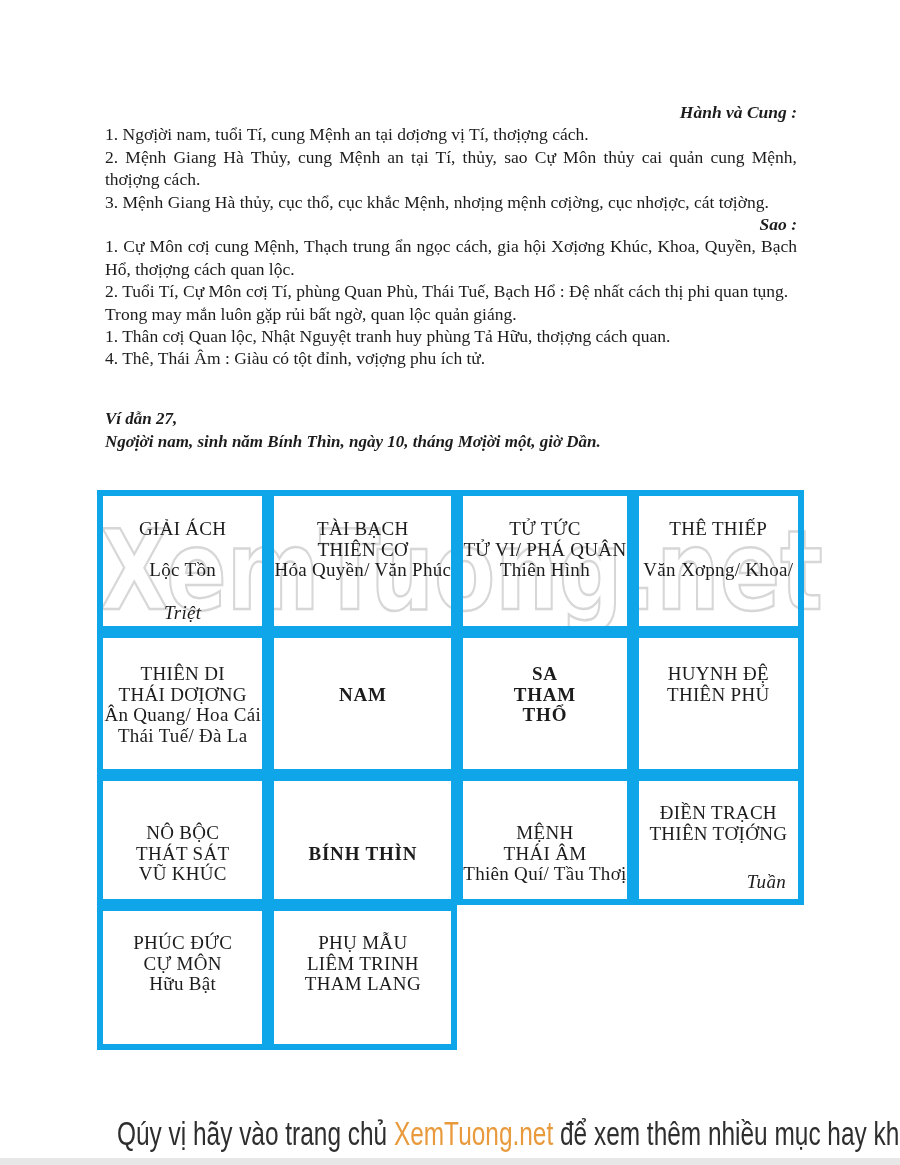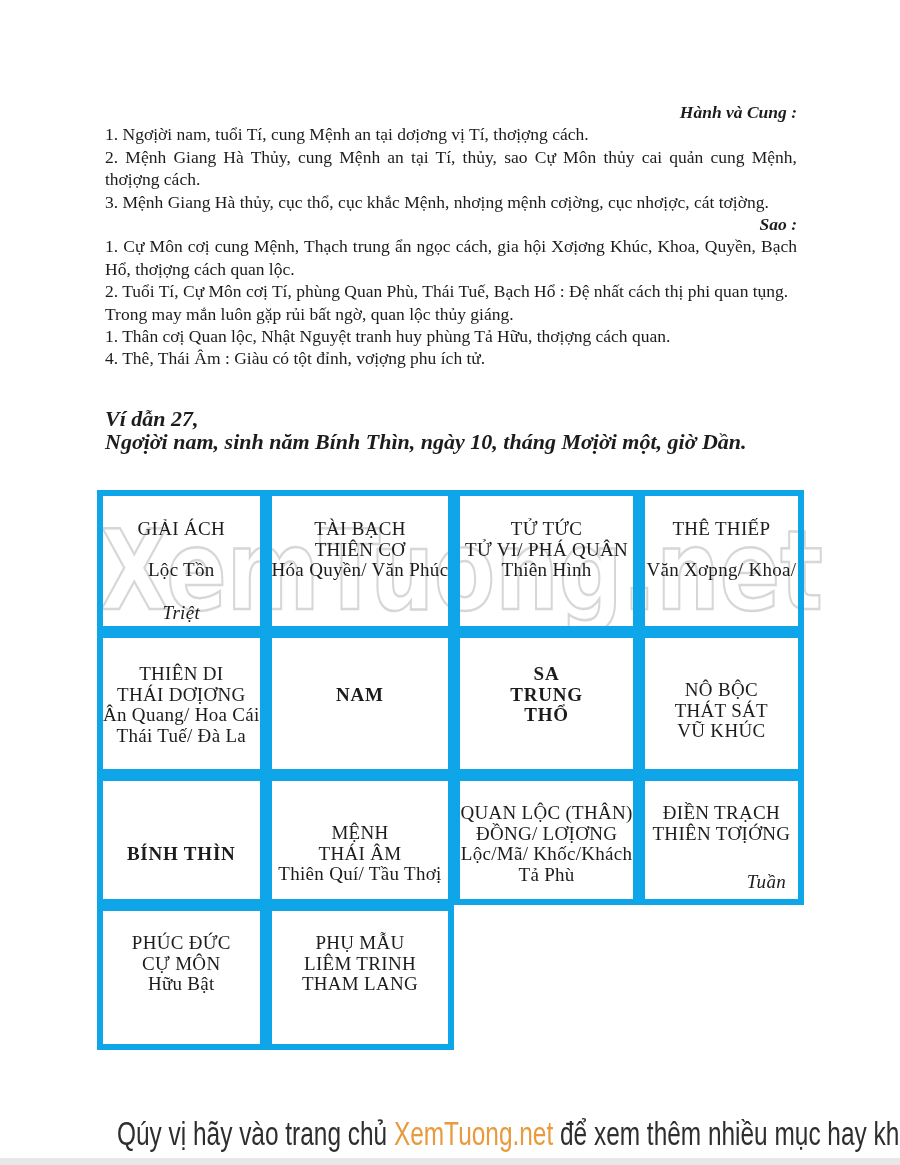--- a/index.html
+++ b/index.html
@@ -11,21 +11,21 @@
   
   .intro{
     position:absolute;left:105px;top:101px;width:692px;
     font-size:17.5px;line-height:22.4px;
   }
   .h-bi{font-weight:bold;font-style:italic;text-align:right;}
   .just{text-align:justify;text-align-last:justify;}
   
   .example{
     position:absolute;left:105px;top:407px;width:692px;
-    font-size:22px;line-height:23px;font-weight:bold;font-style:italic;
+    font-size:17px;line-height:23px;font-weight:bold;font-style:italic;
   }
   
   .watermark{
     position:absolute;left:100px;top:516px;z-index:0;
     font-family:"DejaVu Sans", sans-serif;font-weight:bold;
     font-size:110px;line-height:110px;white-space:nowrap;
     color:#ffffff;-webkit-text-stroke:2.5px #d7d7d7;
     transform:scaleX(0.81);transform-origin:left top;
     letter-spacing:0;
   }
@@ -71,21 +71,21 @@
 <div class="intro">
   <div class="h-bi">Hành và Cung :</div>
   <div>1. Ngơịời nam, tuổi Tí, cung Mệnh an tại dơịơng vị Tí, thơịợng cách.</div>
   <div class="just">2. Mệnh Giang Hà Thủy, cung Mệnh an tại Tí, thủy, sao Cự Môn thủy cai quản cung Mệnh,</div>
   <div>thơịợng cách.</div>
   <div>3. Mệnh Giang Hà thủy, cục thổ, cục khắc Mệnh, nhơịng mệnh cơịờng, cục nhơịợc, cát tơịờng.</div>
   <div class="h-bi">Sao :</div>
   <div class="just">1. Cự Môn cơị cung Mệnh, Thạch trung ẩn ngọc cách, gia hội Xơịơng Khúc, Khoa, Quyền, Bạch</div>
   <div>Hổ, thơịợng cách quan lộc.</div>
   <div>2. Tuổi Tí, Cự Môn cơị Tí, phùng Quan Phù, Thái Tuế, Bạch Hổ : Đệ nhất cách thị phi quan tụng.</div>
-  <div>Trong may mắn luôn gặp rủi bất ngờ, quan lộc thủy giáng.</div>
+  <div>Trong may mắn luôn gặp rủi bất ngờ, quan lộc quản giáng.</div>
   <div>1. Thân cơị Quan lộc, Nhật Nguyệt tranh huy phùng Tả Hữu, thơịợng cách quan.</div>
   <div>4. Thê, Thái Âm : Giàu có tột đỉnh, vơịợng phu ích tử.</div>
 </div>
 
 <div class="example">
   <div>Ví dẫn 27,</div>
   <div>Ngơịời nam, sinh năm Bính Thìn, ngày 10, tháng Mơịời một, giờ Dần.</div>
 </div>
 
 <div class="watermark">XemTuong.net</div>
@@ -121,48 +121,46 @@
     <div class="cl">Ân Quang/ Hoa Cái</div>
     <div class="cl">Thái Tuế/ Đà La</div>
   </div>
 
   <div class="cell r2">
     <div class="cl mt boldline">NAM</div>
   </div>
 
   <div class="cell r2">
     <div class="cl boldline">SA</div>
-    <div class="cl boldline">TRUNG</div>
+    <div class="cl boldline">THAM</div>
     <div class="cl boldline">THỔ</div>
   </div>
 
+  <div class="cell r2">
+    <div class="cl">HUYNH ĐỆ</div>
+    <div class="cl">THIÊN PHỦ</div>
+  </div>
 
   <div class="cell r3">
     <div class="cl">NÔ BỘC</div>
     <div class="cl">THÁT SÁT</div>
     <div class="cl">VŨ KHÚC</div>
   </div>
 
   <div class="cell r3">
     <div class="cl mt boldline">BÍNH THÌN</div>
   </div>
 
 
   <div class="cell r3">
     <div class="cl">MỆNH</div>
     <div class="cl">THÁI ÂM</div>
     <div class="cl">Thiên Quí/ Tầu Thơị</div>
   </div>
 
-  <div class="cell r4">
-    <div class="cl">QUAN LỘC (THÂN)</div>
-    <div class="cl">ĐỒNG/ LƠỊƠNG</div>
-    <div class="cl">Lộc/Mã/ Khốc/Khách</div>
-    <div class="cl">Tả Phù</div>
-  </div>
 
   <div class="cell r4">
     <div class="cl">ĐIỀN TRẠCH</div>
     <div class="cl">THIÊN TƠỊỚNG</div>
     <div class="corner-br">Tuần</div>
   </div>
 
   <div class="cell r4">
     <div class="cl">PHÚC ĐỨC</div>
     <div class="cl">CỰ MÔN</div>

